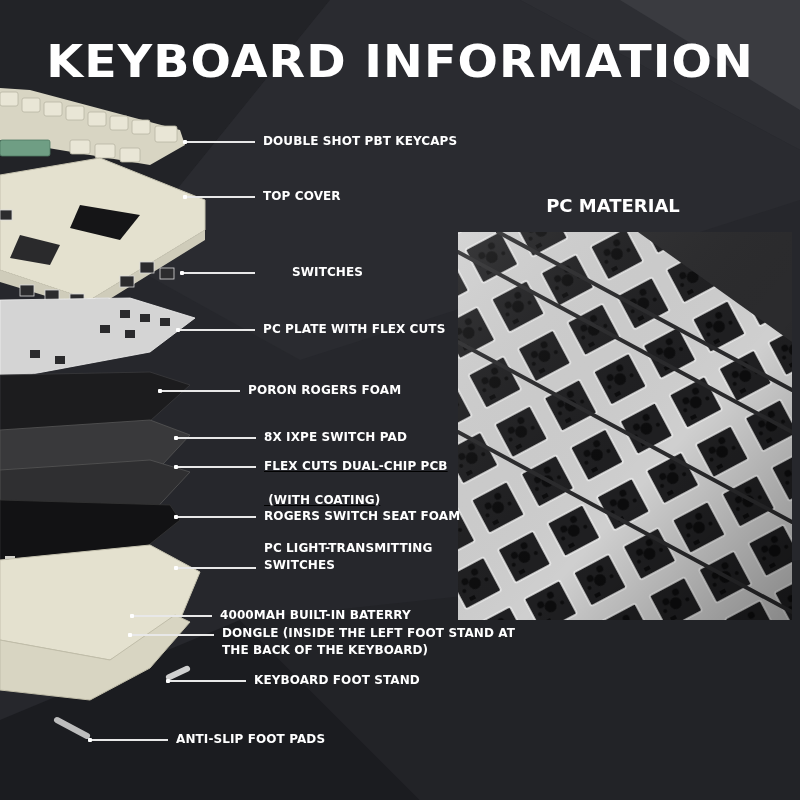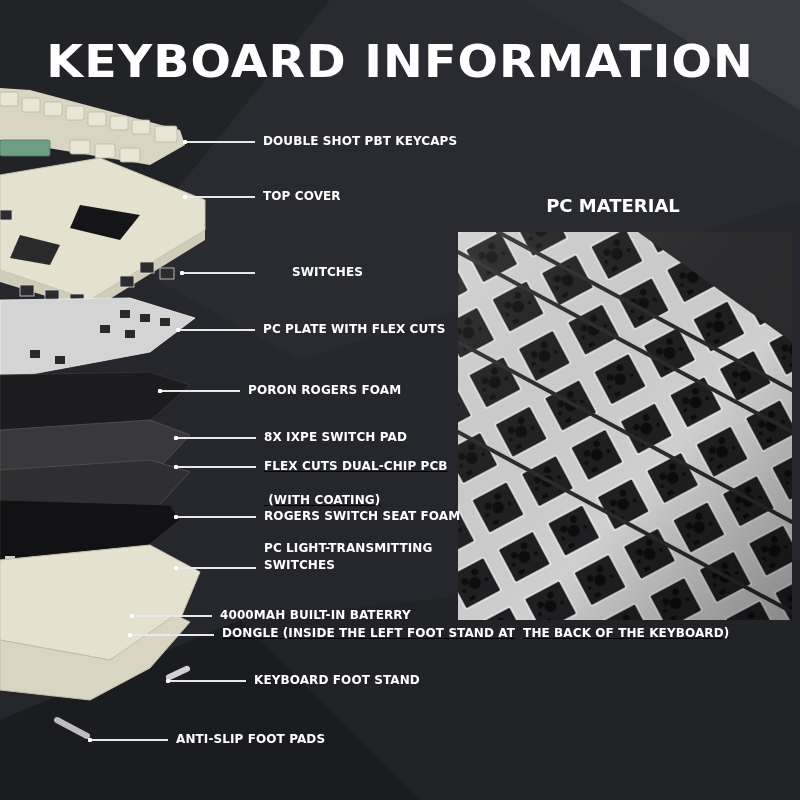--- a/index.html
+++ b/index.html
@@ -183,21 +183,21 @@
     <div class="clabel">PC LIGHT-TRANSMITTING</div>
     <div class="clabel">SWITCHES</div>
   </div>
 </div>
 <div class="callout" style="left:132px;top:608px;">
   <div class="leader" style="width:80px"></div>
   <div class="clabel">4000MAH BUILT-IN BATERRY</div>
 </div>
 <div class="callout" style="left:130px;top:626px;">
   <div class="leader" style="width:84px;margin-top:8px"></div>
-  <div style="display:flex;flex-direction:row;text-decoration:underline;">
+  <div style="display:flex;flex-direction:column;">
     <div class="clabel">DONGLE (INSIDE THE LEFT FOOT STAND AT</div>
     <div class="clabel">THE BACK OF THE KEYBOARD)</div>
   </div>
 </div>
 <div class="callout" style="left:168px;top:673px;">
   <div class="leader" style="width:78px"></div>
   <div class="clabel">KEYBOARD FOOT STAND</div>
 </div>
 <div class="callout" style="left:90px;top:732px;">
   <div class="leader" style="width:78px"></div>

